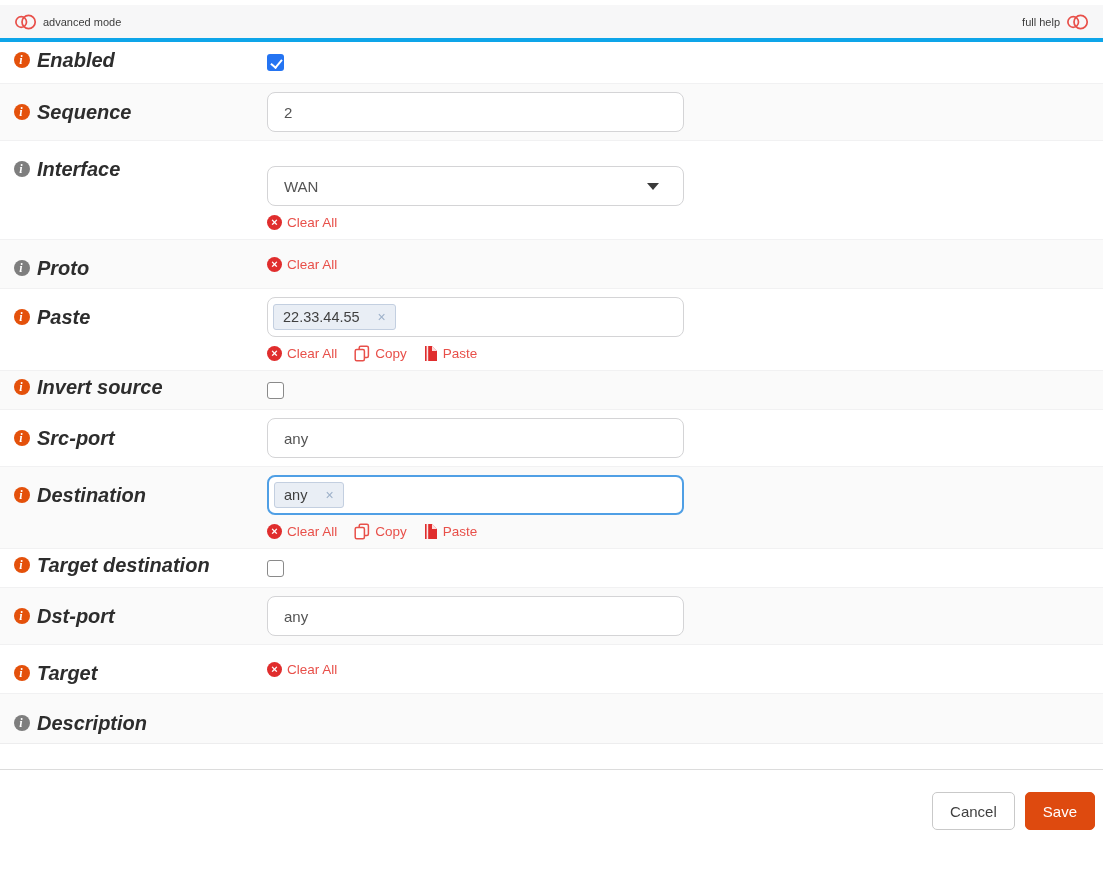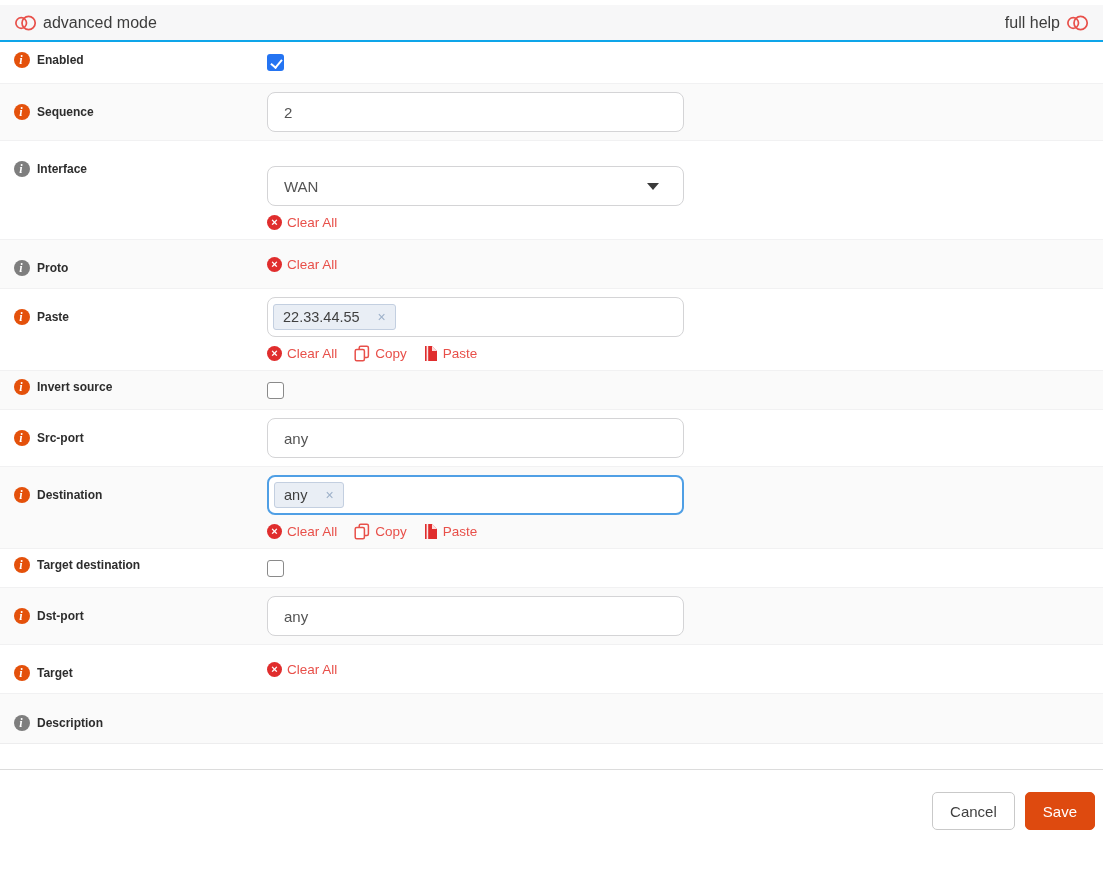--- a/index.html
+++ b/index.html
@@ -4,37 +4,37 @@
 <style>
   * { box-sizing: border-box; }
   html,body { margin:0; padding:0; background:#fff; }
   .page {
     width:1103px; height:886px; background:#fff; position:relative;
     font-family:"Liberation Sans", sans-serif; color:#2f2f2f; overflow:hidden;
     padding-top:5px;
   }
   
   .topbar {
-    height:37px; background:#f7f7f8; border-bottom:2px solid #0ea5e9;
+    height:37px; background:#f7f7f8; border-bottom:4px solid #0ea5e9;
     display:flex; align-items:center; justify-content:space-between; padding:0 14px;
-    font-size:16px; color:#3c3c3c;
+    font-size:11px; color:#3c3c3c;
   }
   .toggle-group { display:flex; align-items:center; gap:6px; cursor:pointer; }
   .toggle-svg { display:block; }
   
   .row {
     display:flex; padding-left:14px; border-bottom:1px solid #f1f1f2; background:#fff;
   }
   .row.alt { background:#fafafa; }
   .label-col {
     width:253px; flex-shrink:0; display:flex; align-items:center; gap:7px;
   }
   .label-col.h40 { height:40px; }
   .label-col.h17 { height:17px; }
-  .field-label { font-size:12px; font-weight:bold; color:#2d2d2d; }
+  .field-label { font-size:20px; font-weight:bold; color:#2d2d2d;font-style:italic; }
   .info-icon {
     width:16px; height:16px; border-radius:50%; background:#E4510B; color:#fff;
     display:flex; align-items:center; justify-content:center; flex-shrink:0;
     font-family:"Liberation Serif", serif; font-style:italic; font-weight:bold;
     font-size:12px; line-height:1; cursor:pointer; padding-right:2px;
   }
   .info-icon.gray { background:#7e7e7e; }
   .control-col { display:flex; flex-direction:column; }
   .pad-input { padding:8px 0; }          
   .pad-clear { padding:8px 0 7px 0; }    

